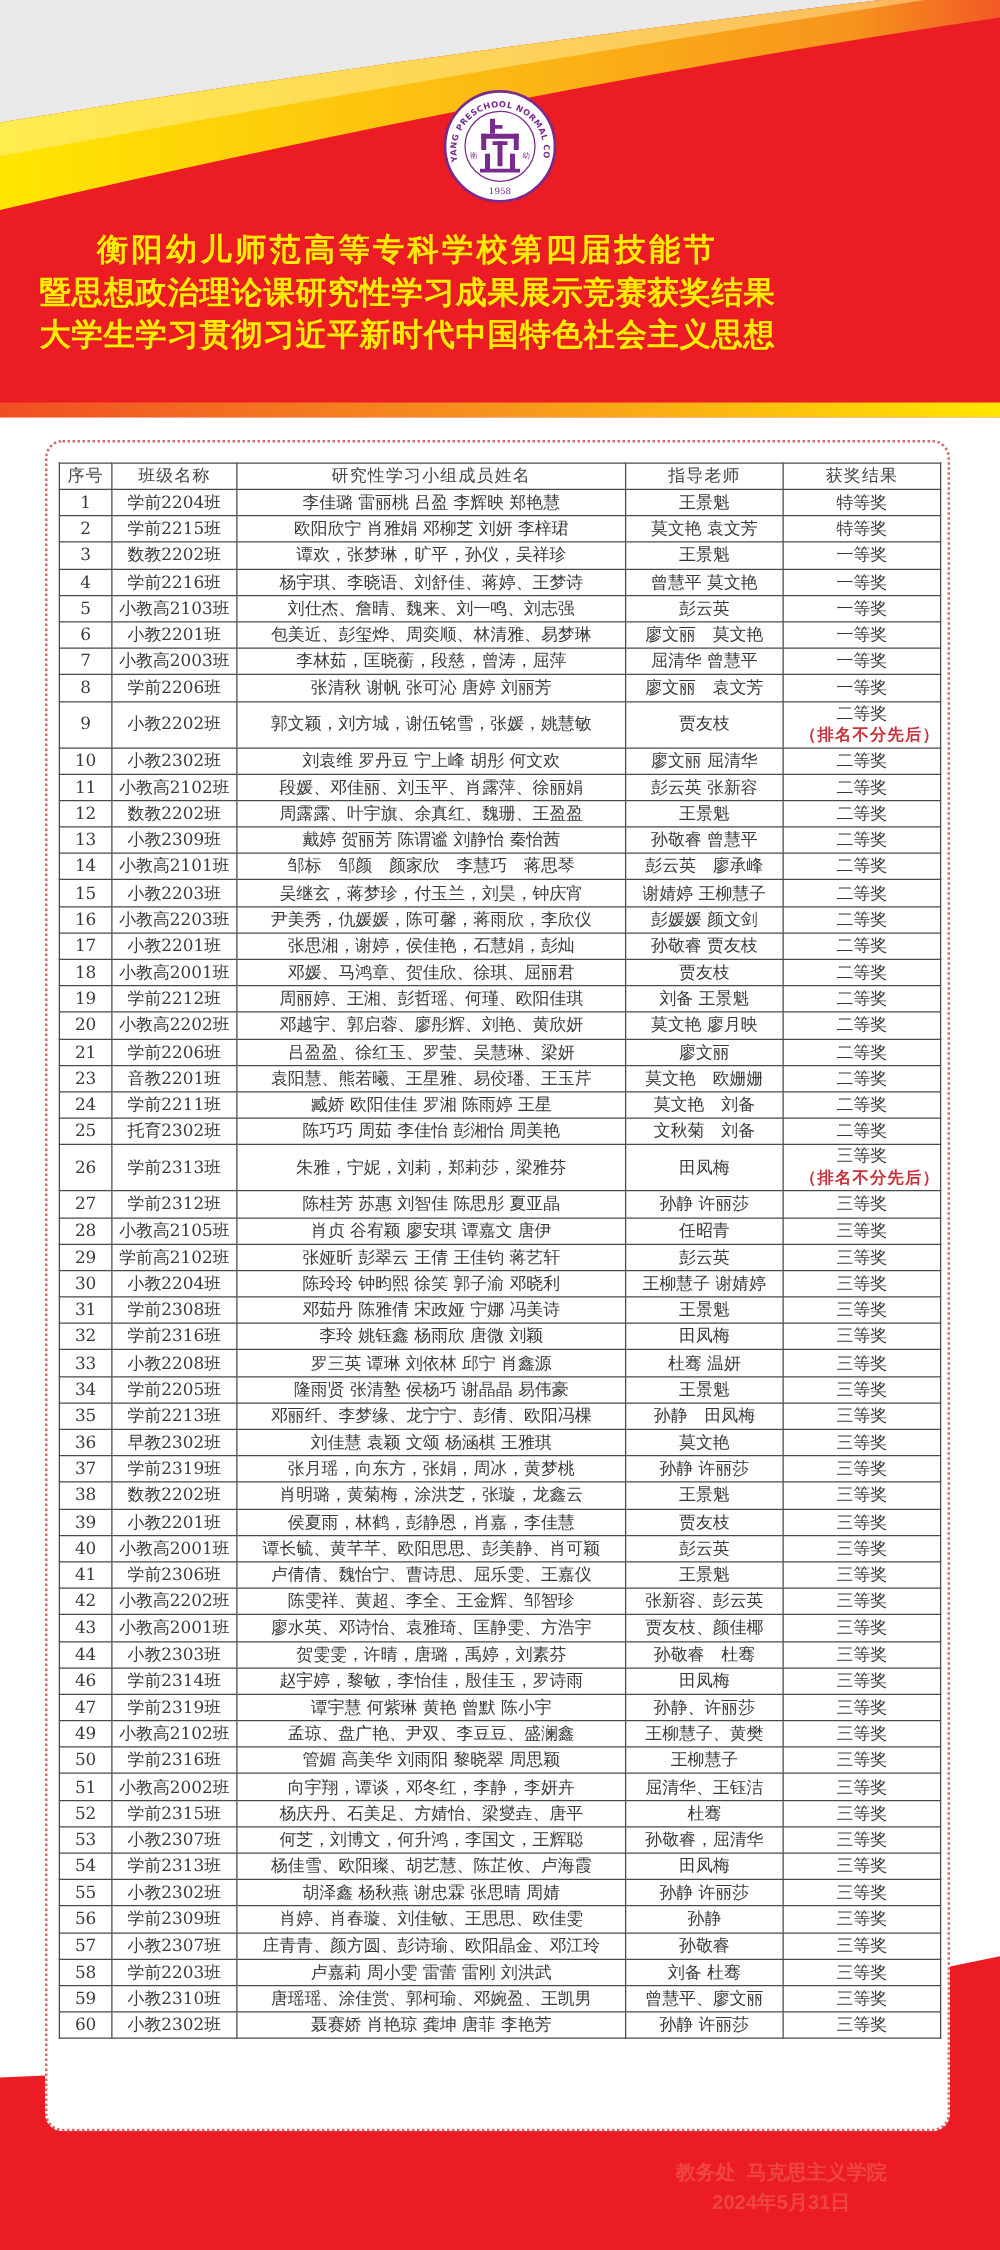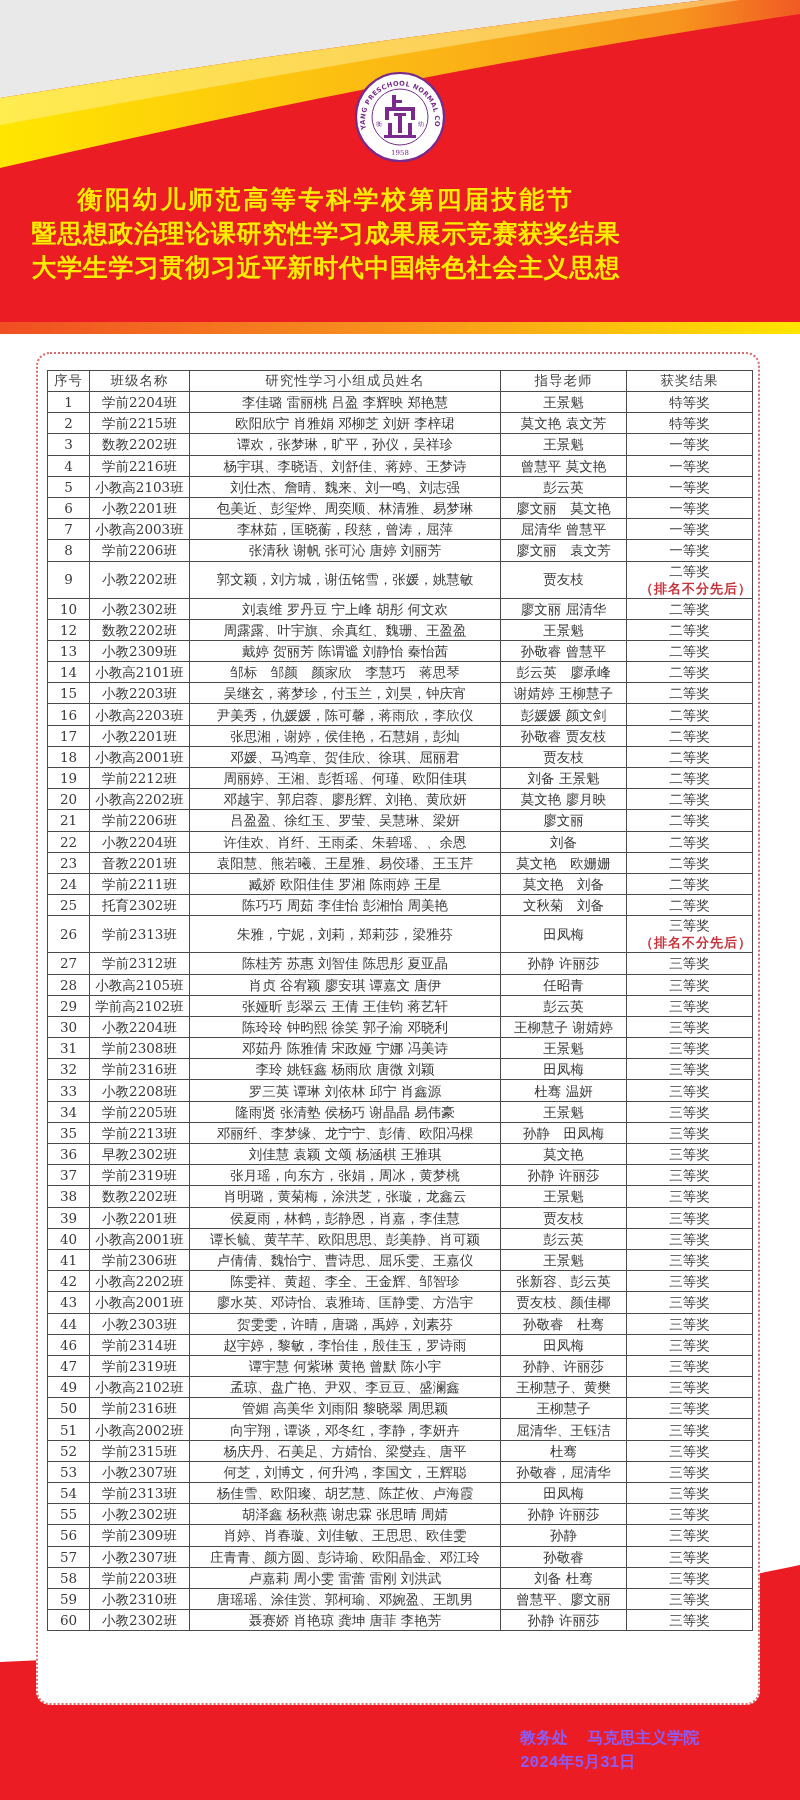--- a/index.html
+++ b/index.html
@@ -17,22 +17,22 @@
   #panel { position: absolute; left: 36px; top: 352px; width: 720px; height: 1349px;
            background: #ffffff; border: 2px dotted #d86a6a; border-radius: 14px; }
   #results-table { position: absolute; left: 47px; top: 370px; width: 705px; border-collapse: collapse;
                    table-layout: fixed; color: #3a3a3a; font-size: 13.5px; padding-left: 40px; }
   #results-table th, #results-table td { border: 1px solid #4a4a4a; text-align: center; vertical-align: middle;
                    padding: 0; white-space: nowrap; overflow: hidden; }
   #results-table th { font-weight: normal; height: 20px; color: #444; font-size: 13.5px; letter-spacing: 1px; }
   #results-table tr.row td { height: 20.2px; line-height: 18px; }
   #results-table tr.double td { height: 36px; line-height: 17px; }
   .note { color: #c8323a; font-weight: bold; font-size: 13px; letter-spacing: 1px; text-align: right; }
-  .footer { position: absolute; left: 520px; width: 210px; color: #8b5cf6;
-            font-family: Liberation Mono, monospace; font-weight: bold; font-size: 16px; white-space: pre; }
+  .footer { position: absolute; left: 520px; width: 210px; text-align: center; color: #ef4444;
+            font-family: Liberation Sans, sans-serif; font-weight: bold; font-size: 16px; white-space: pre; }
   #footer-issuer { top: 1728px; }
   #footer-date { top: 1752px; }
 </style>
 </head>
 <body>
 
 <svg id="header-bg" class="layer" viewBox="0 0 800 340" xmlns="http://www.w3.org/2000/svg">
   <defs>
     <linearGradient id="swoosh" x1="0" y1="0" x2="1" y2="0">
       <stop offset="0" stop-color="#FFE600"></stop>
@@ -177,20 +177,27 @@
        </td>
       </tr>
       <tr class="row">
         <td>10</td>
         <td>小教2302班</td>
         <td>刘袁维 罗丹豆 宁上峰 胡彤 何文欢</td>
         <td>廖文丽 屈清华</td>
         <td>二等奖</td>
       </tr>
       <tr class="row">
+        <td>11</td>
+        <td>小教高2102班</td>
+        <td>段媛、邓佳丽、刘玉平、肖露萍、徐丽娟</td>
+        <td>彭云英 张新容</td>
+        <td>二等奖</td>
+      </tr>
+      <tr class="row">
         <td>12</td>
         <td>数教2202班</td>
         <td>周露露、叶宇旗、余真红、魏珊、王盈盈</td>
         <td>王景魁</td>
         <td>二等奖</td>
       </tr>
       <tr class="row">
         <td>13</td>
         <td>小教2309班</td>
         <td>戴婷 贺丽芳 陈谓谧 刘静怡 秦怡茜</td>
@@ -244,27 +251,20 @@
         <td>小教高2202班</td>
         <td>邓越宇、郭启蓉、廖彤辉、刘艳、黄欣妍</td>
         <td>莫文艳 廖月映</td>
         <td>二等奖</td>
       </tr>
       <tr class="row">
         <td>21</td>
         <td>学前2206班</td>
         <td>吕盈盈、徐红玉、罗莹、吴慧琳、梁妍</td>
         <td>廖文丽</td>
-        <td>二等奖</td>
-      </tr>
-      <tr class="row">
-        <td>22</td>
-        <td>小教2204班</td>
-        <td>许佳欢、肖纤、王雨柔、朱碧瑶、、余恩</td>
-        <td>刘备</td>
         <td>二等奖</td>
       </tr>
       <tr class="row">
         <td>23</td>
         <td>音教2201班</td>
         <td>袁阳慧、熊若曦、王星雅、易佼璠、王玉芹</td>
         <td>莫文艳　欧姗姗</td>
         <td>二等奖</td>
       </tr>
       <tr class="row">

